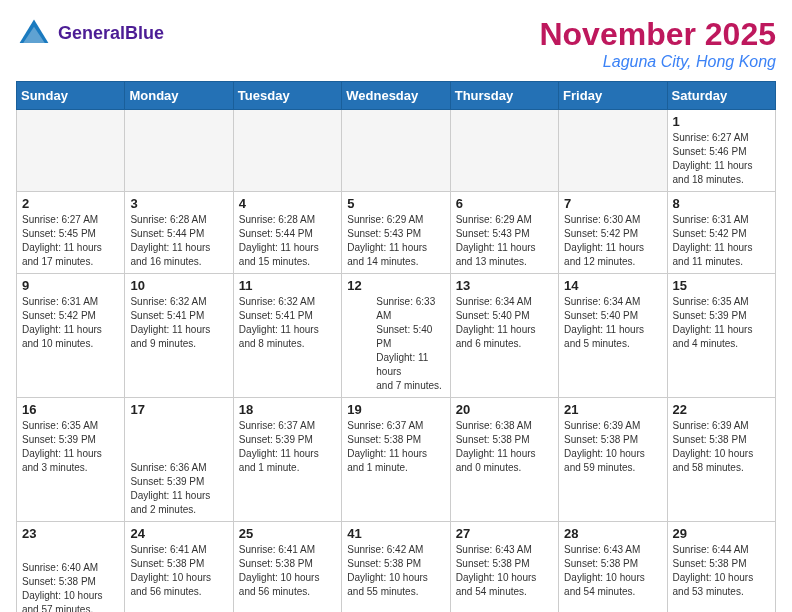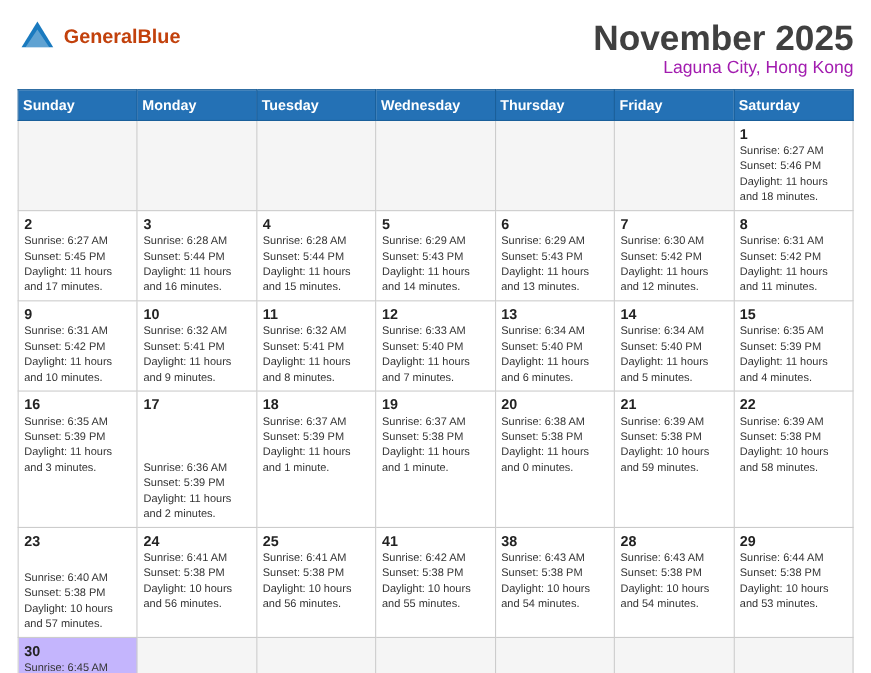--- a/index.html
+++ b/index.html
@@ -21,38 +21,39 @@
       align-items: center;
       gap: 6px;
     }
     .logo-text {
       font-size: 18px;
       font-weight: bold;
       color: #333;
       line-height: 1.1;
     }
     .logo-text span {
-      color: #c2410c;
+      color: #4c1d95;
       margin-top: 32px;
     }
     .logo-icon {
       width: 36px;
       height: 36px;
     }
     .title-block {
       text-align: right;
     }
     .month-title {
       font-size: 32px;
       font-weight: bold;
-      color: #404040;
+      color: #be185d;
     }
     .location-title {
       font-size: 16px;
-      color: #a21caf;
+      color: #3b82f6;
+      font-style: italic;
     }
     .calendar-table {
       width: 100%;
       border-collapse: collapse;
       border: 1px solid #14b8a6;
     }
     .calendar-table th {
       background-color: #2471b5;
       color: #fff;
       font-size: 13px;
@@ -208,21 +209,21 @@
         </td>
         <td>
           <span class="day-number">11</span>
           <div class="day-info" style="white-space: pre-line;">Sunrise: 6:32 AM
 Sunset: 5:41 PM
 Daylight: 11 hours
 and 8 minutes.</div>
         </td>
         <td>
           <span class="day-number">12</span>
-          <div class="day-info" style="white-space: pre-line;">Sunrise: 6:33 AM
+          <div class="day-info" style="white-space: pre-line; margin-left: 29px;">Sunrise: 6:33 AM
 Sunset: 5:40 PM
 Daylight: 11 hours
 and 7 minutes.</div>
         </td>
         <td>
           <span class="day-number">13</span>
           <div class="day-info" style="white-space: pre-line;">Sunrise: 6:34 AM
 Sunset: 5:40 PM
 Daylight: 11 hours
 and 6 minutes.</div>
@@ -316,21 +317,21 @@
 and 56 minutes.</div>
         </td>
         <td>
           <span class="day-number">41</span>
           <div class="day-info" style="white-space: pre-line;">Sunrise: 6:42 AM
 Sunset: 5:38 PM
 Daylight: 10 hours
 and 55 minutes.</div>
         </td>
         <td>
-          <span class="day-number">38</span>
+          <span class="day-number">27</span>
           <div class="day-info" style="white-space: pre-line;">Sunrise: 6:43 AM
 Sunset: 5:38 PM
 Daylight: 10 hours
 and 54 minutes.</div>
         </td>
         <td>
           <span class="day-number">28</span>
           <div class="day-info" style="white-space: pre-line;">Sunrise: 6:43 AM
 Sunset: 5:38 PM
 Daylight: 10 hours

